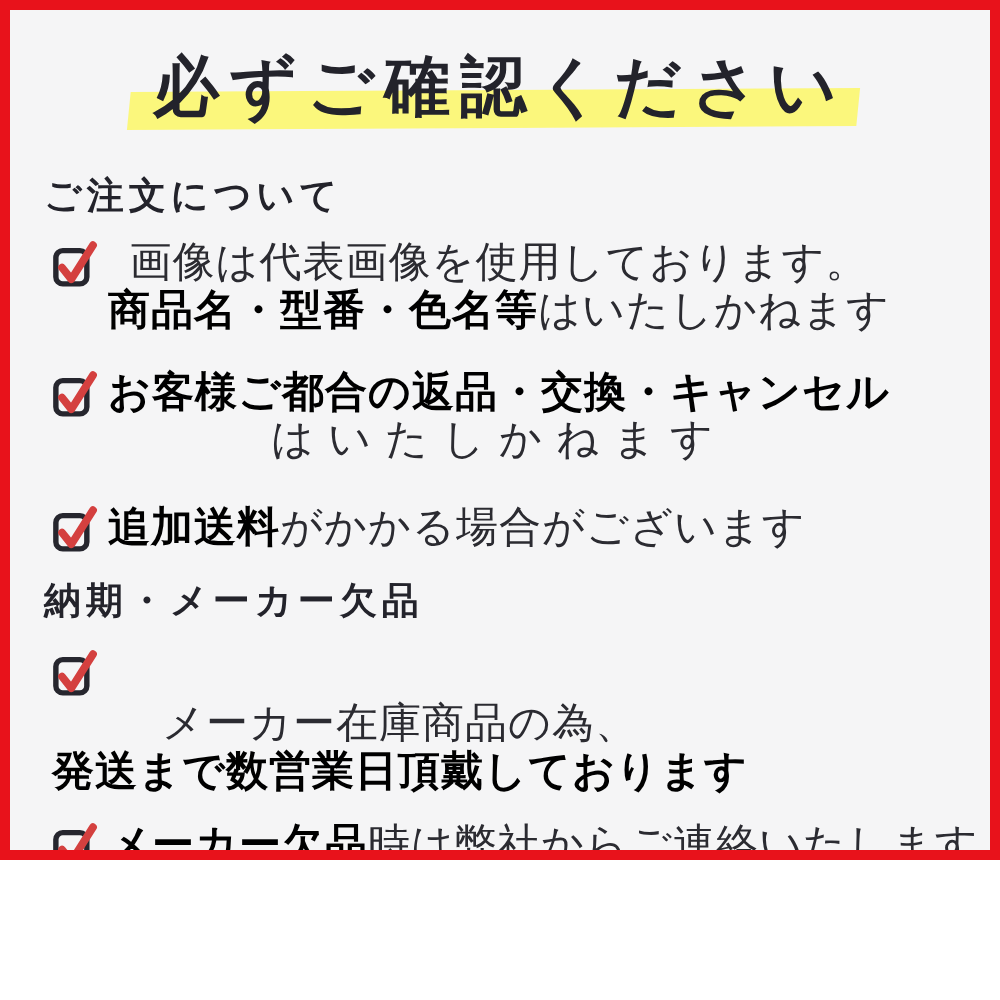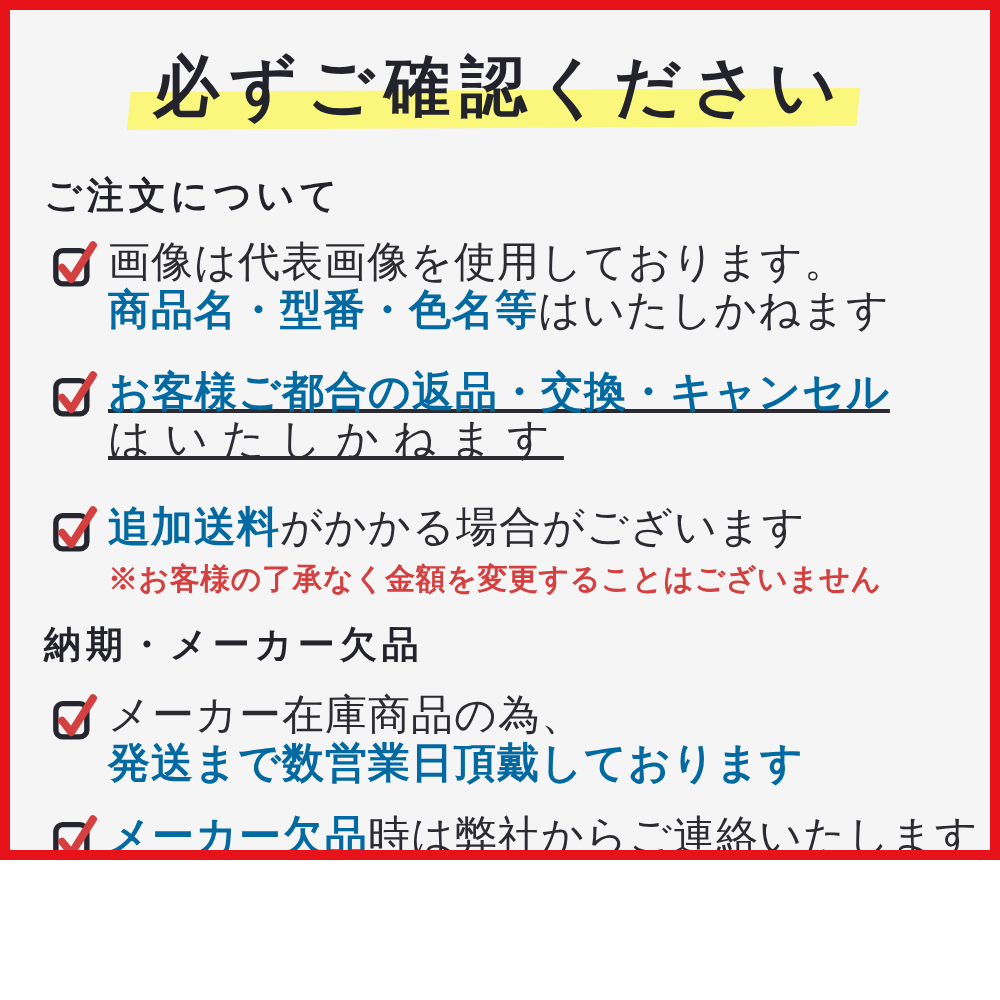--- a/index.html
+++ b/index.html
@@ -63,45 +63,46 @@
   .section-heading.second { margin-top: 26px; }
 
   
   .item {
     display: flex;
     align-items: flex-start;
     margin-left: 42px;
     margin-top: 28px;
   }
   .item.i1 { margin-top: 22px; }
-  .item.i2 { margin-top: 34px; text-decoration: underline; }
+  .item.i2 { margin-top: 34px; }
   .item.i3 { margin-top: 40px; }
-  .item.i4 { margin-top: 26px; }
+  .item.i4 { margin-top: 26px; flex-direction: column; }
   .item.i5 { margin-top: 25px; }
 
   .checkbox {
     flex: none;
     width: 48px;
     height: 54px;
     margin-right: 8px;
     margin-top: -2px;
   }
 
   .lines {
     font-size: 42px;
     line-height: 1.14;
     letter-spacing: 1px;
     color: #2b2b31;
     white-space: nowrap;
+    text-align: center;
   }
   .line { display: block; }
   .line.wide { letter-spacing: 14px; }
   .seg { display: inline; }
   .seg.red {
-    color: #0369a1;
+    color: #000000;
     font-weight: bold;
   }
   .footnote {
     margin-top: 7px;
     font-size: 30px;
     line-height: 1.15;
     letter-spacing: 0.5px;
     font-weight: 600;
     color: #d4403f;
     white-space: nowrap;
@@ -143,21 +144,20 @@
     </div>
   </div>
 
   <div class="item i3">
     <svg class="checkbox" viewBox="0 0 62 66" aria-hidden="true">
       <rect x="5" y="17" width="40" height="43" rx="9" fill="none" stroke="#26262e" stroke-width="7"></rect>
       <path d="M13 39 L25 54 L53 10" fill="none" stroke="#d4403f" stroke-width="10" stroke-linecap="round" stroke-linejoin="round"></path>
     </svg>
     <div class="lines">
       <span class="line"><span class="seg red">追加送料</span><span class="seg">がかかる場合がございます</span></span>
-      <span class="footnote">※お客様の了承なく金額を変更することはございません</span>
     </div>
   </div>
 
   <div class="section-heading second">納期・メーカー欠品</div>
 
   <div class="item i4">
     <svg class="checkbox" viewBox="0 0 62 66" aria-hidden="true">
       <rect x="5" y="17" width="40" height="43" rx="9" fill="none" stroke="#26262e" stroke-width="7"></rect>
       <path d="M13 39 L25 54 L53 10" fill="none" stroke="#d4403f" stroke-width="10" stroke-linecap="round" stroke-linejoin="round"></path>
     </svg>

